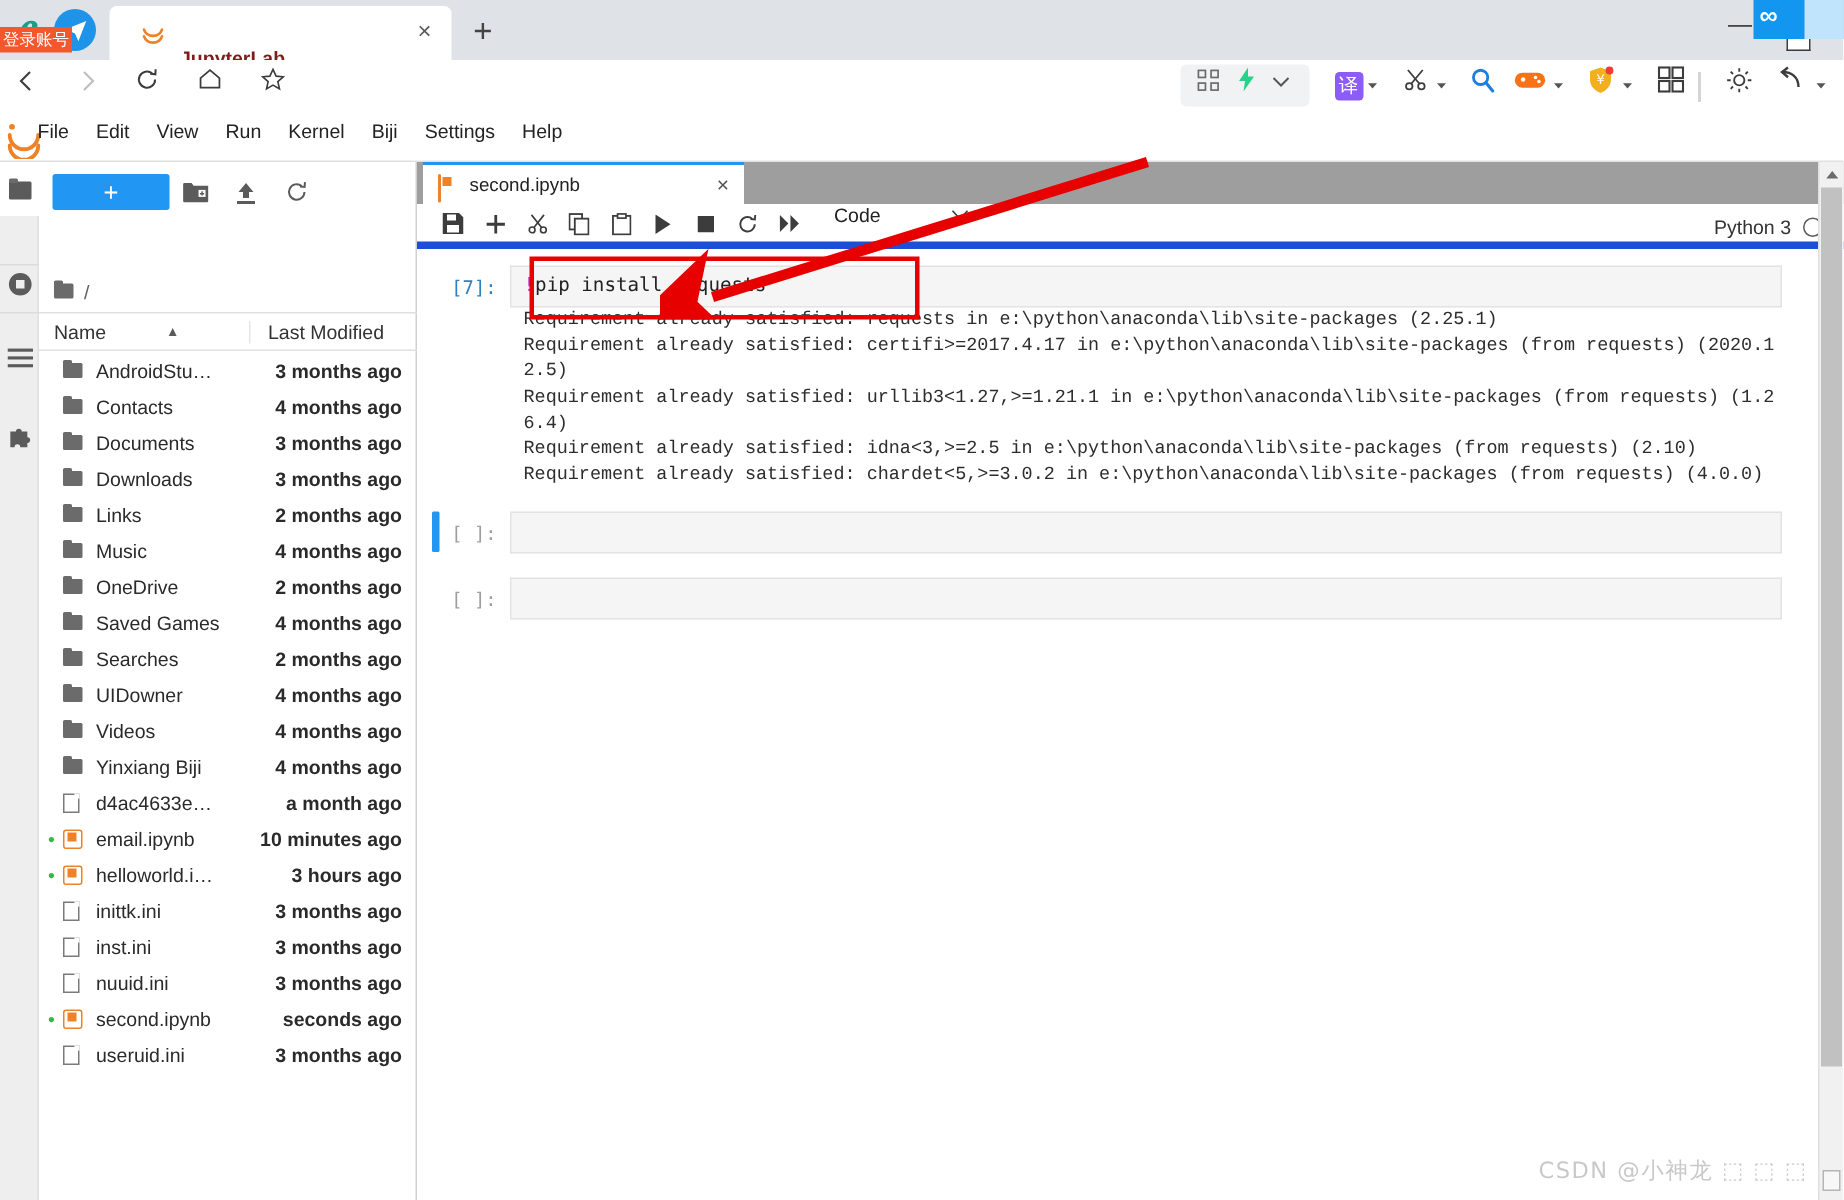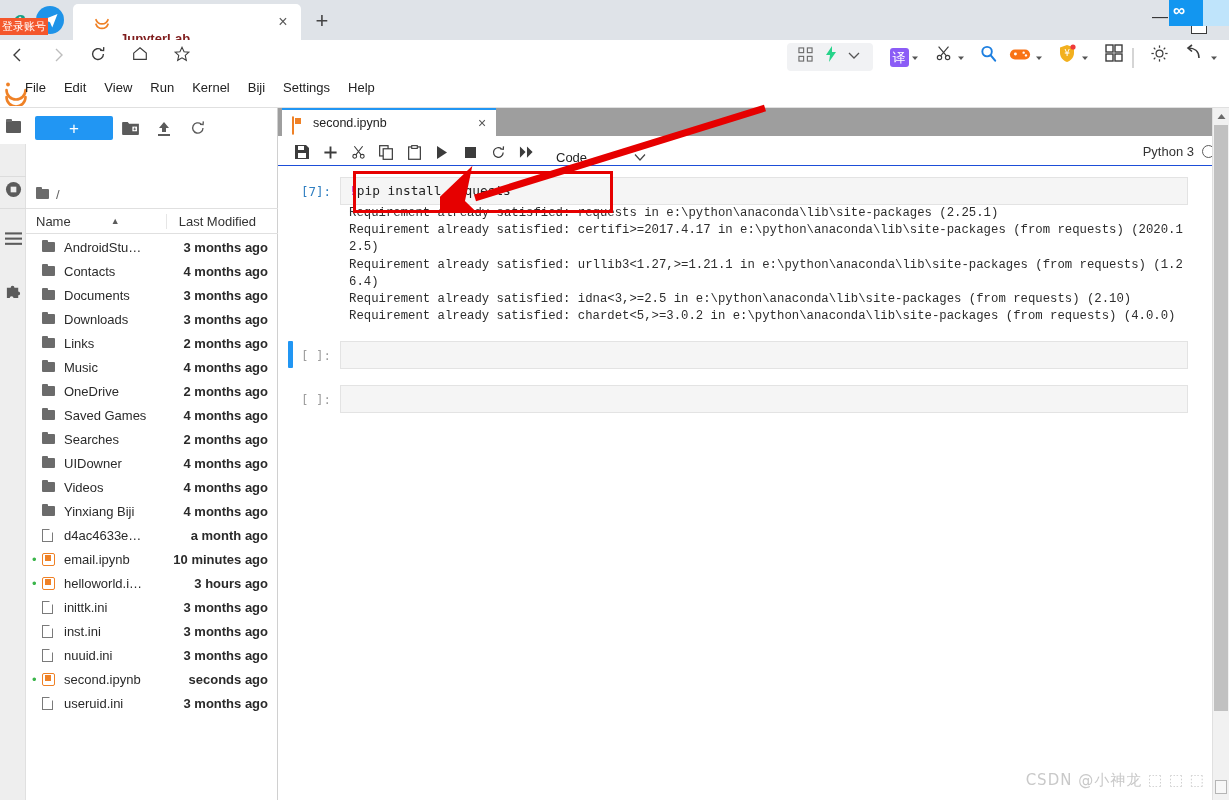--- a/index.html
+++ b/index.html
@@ -223,22 +223,22 @@
   .nb-tab {
     position: absolute; left: 4px; top: 0; width: 214px; height: 28px;
     background: #fff; border-top: 2px solid #2196f3;
     display: flex; align-items: center; padding: 0 6px;
   }
   .nb-tab .fav { width: 13px; height: 13px; margin-left: 4px; flex: 0 0 auto; }
   .nb-tab .t { font-size: 12.5px; color: #222; margin-left: 8px; flex: 1 1 auto; }
   .nb-tab .x { font-size: 14px; color: #555; width: 16px; text-align: center; flex:0 0 auto;}
   .nb-toolbar {
     position: absolute; left: 0; top: 28px; width: 951px; height: 30px;
-    background: #fff; border-bottom: 1px solid #1d4ed8;
-    display: flex; align-items: flex-end;
+    background: #fff; border-bottom: 5px solid #1d4ed8;
+    display: flex; align-items: flex-start;
   }
   .tb-ico {
     width: 28px; height: 26px; display: flex; align-items: center;
     justify-content: center; color: #3c3c3c;
   }
   .tb-sel {
     margin-left: 16px; font-size: 13px; color: #222; display: flex; align-items: center;
     width: 90px;
   }
   .tb-sel .cv { flex: 1 1 auto; }

